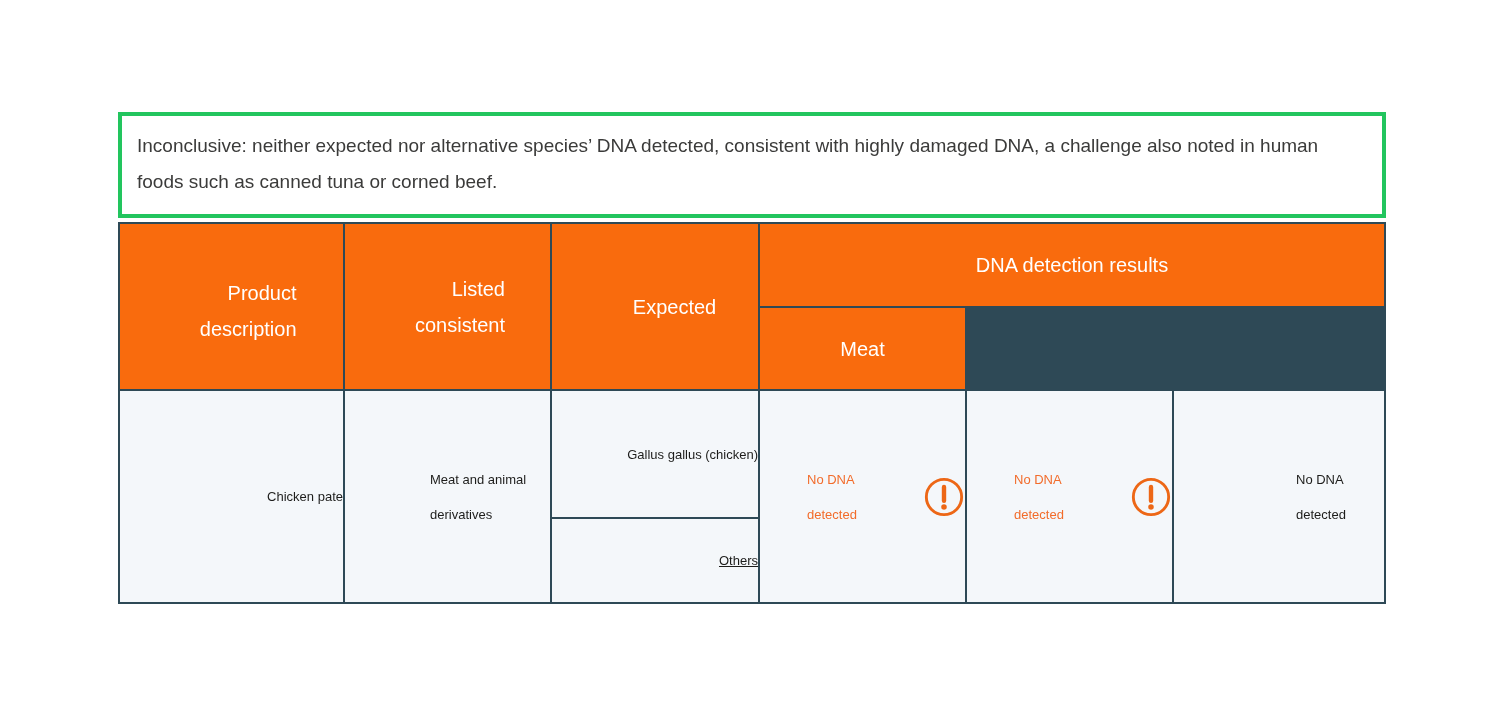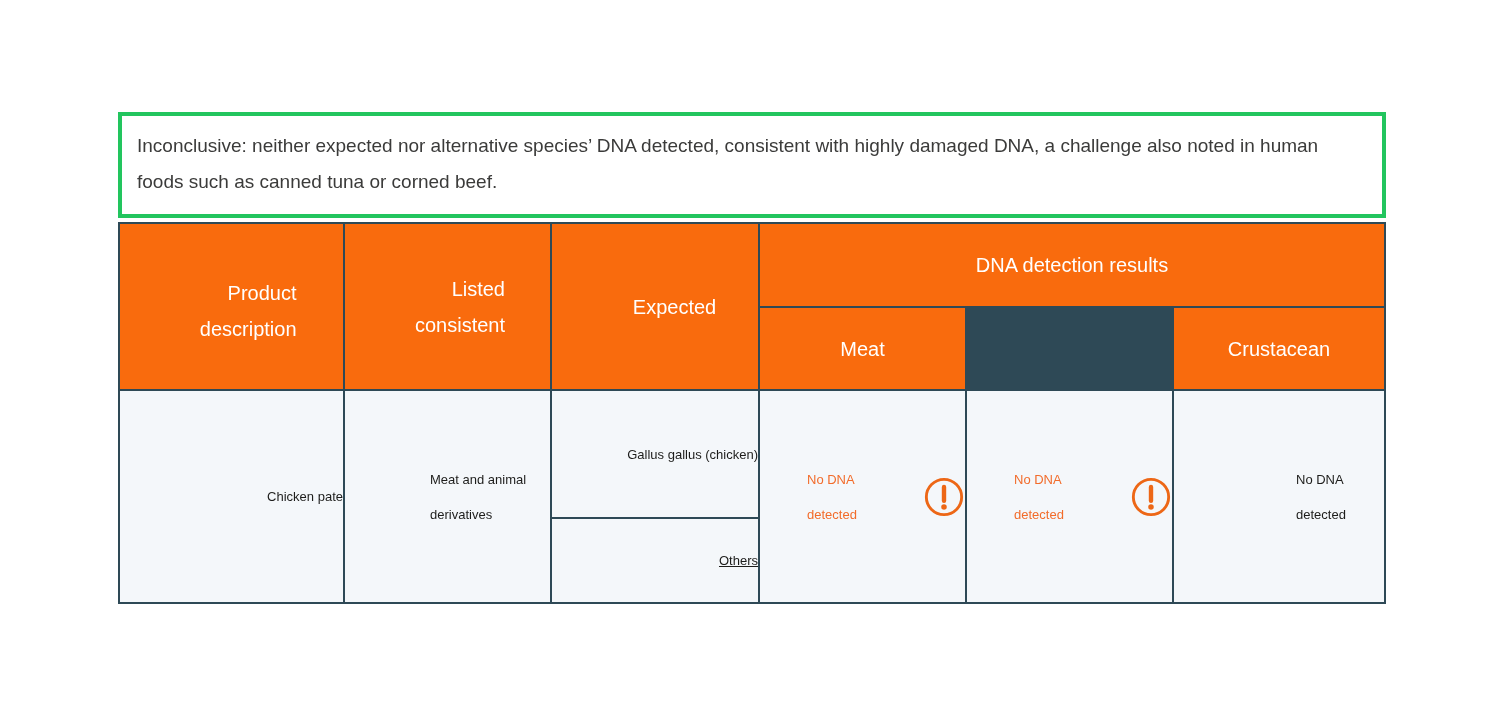--- a/index.html
+++ b/index.html
@@ -119,23 +119,20 @@
       </div>
       <div class="cell hcell h-expected">
         <span>Expected</span>
       </div>
       <div class="cell hcell h-dna">
         <span>DNA detection results</span>
       </div>
       <div class="cell hcell h-meat">
         <span>Meat</span>
       </div>
-      <div class="cell hcell h-crust">
-        <span>Crustacean</span>
-      </div>
 
       <div class="cell bcell c-product">
         <span>Chicken pate</span>
       </div>
       <div class="cell bcell c-ingredients">
         <span class="w-ingredients">Meat and animal derivatives</span>
       </div>
       <div class="cell bcell c-exp1">
         <span class="w-expected1">Gallus gallus (chicken)</span>
       </div>

